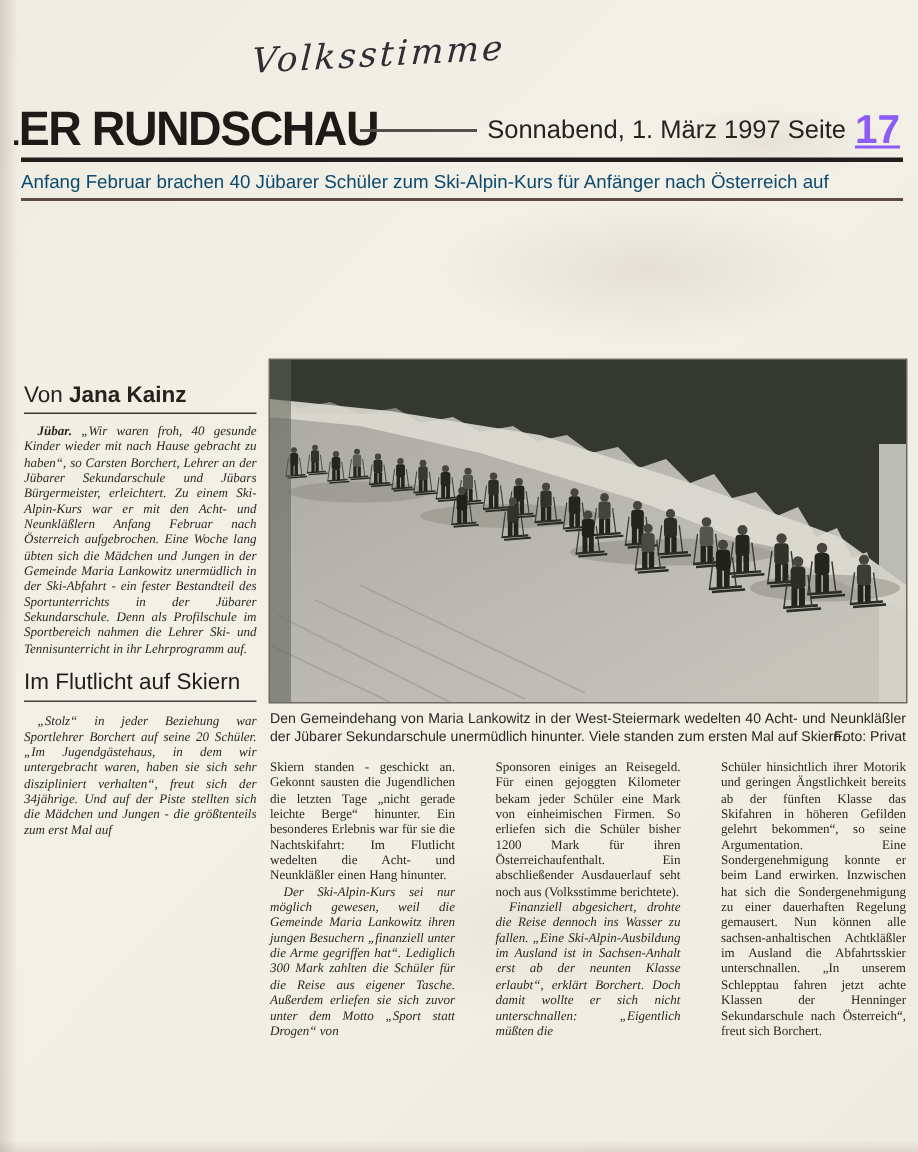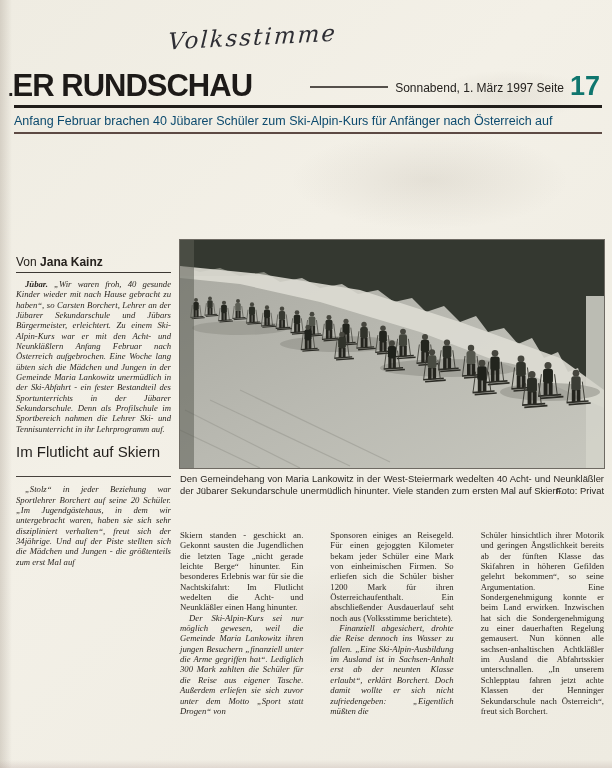--- a/index.html
+++ b/index.html
@@ -26,57 +26,57 @@
 
   .masthead{position:absolute;left:12px;top:66px;width:588px;height:38px;}
   .mast-title{position:absolute;left:-4px;bottom:0;
     font-family:"Liberation Sans",sans-serif;font-weight:bold;font-size:31px;
     letter-spacing:-1px;color:#1d1a18;transform:scaleY(1.04);white-space:nowrap;}
   .mast-frag{font-size:20px;vertical-align:baseline;}
   .mast-right{position:absolute;right:0;bottom:2px;white-space:nowrap;
     font-family:"Liberation Sans",sans-serif;color:#25221f;}
   .mast-dash{display:inline-block;width:78px;height:2px;background:#55504b;
     vertical-align:4px;margin-right:7px;}
-  .mast-date{font-size:12px;}
+  .mast-date{font-size:17px;}
   .mast-page{font-family:"Liberation Sans",sans-serif;font-weight:bold;font-size:27px;
-    margin-left:6px;vertical-align:-3px;color:#0f766e;}
+    margin-left:6px;vertical-align:-3px;color:#8b5cf6;text-decoration:underline;}
   .rule-thick{position:absolute;left:14px;top:105px;width:588px;height:3px;background:#211e1b;}
 
   .kicker{position:absolute;left:14px;top:114px;width:588px;
     font-family:"Liberation Sans",sans-serif;font-size:12.5px;color:#0c4a6e;}
   .kicker-rule{position:absolute;left:14px;top:132px;width:588px;height:2px;background:#5d4a44;}
 
   .headline{position:absolute;left:10px;top:139px;width:598px;
     font-family:"Liberation Serif",serif;font-weight:bold;font-size:37px;line-height:41px;
     color:#14110f;letter-spacing:-0.5px;}
 
   
   .col1{position:absolute;left:16px;top:246px;width:155px;}
   .lead{font-weight:bold;font-size:9.6px;line-height:11.6px;text-align:justify;color:#201d1a;}
   .byline{margin-top:9px;padding-bottom:3px;border-bottom:1.5px solid #3c3833;
-    font-family:"Liberation Sans",sans-serif;font-size:12px;color:#26221e;}
+    font-family:"Liberation Sans",sans-serif;font-size:15px;color:#26221e;}
   .byline b{font-weight:bold;}
   .bodytext p{margin:0;font-size:8.7px;line-height:10.35px;text-align:justify;color:#2b2722;}
   .bodytext p.ind{text-indent:9px;font-style:italic;}
   .leadin{font-weight:bold;}
-  .subhead{margin-top:9px;padding-bottom:16px;border-bottom:1.5px solid #46413c;
+  .subhead{margin-top:9px;padding-bottom:4px;border-bottom:1.5px solid #46413c;
     font-family:"Liberation Sans",sans-serif;font-size:15px;color:#221f1c;}
   .col1 .bodytext.after{margin-top:7px;}
 
   
   .photo{position:absolute;left:180px;top:240px;width:424px;height:228px;
     outline:1px solid #6e6a63;background:#b5b5ad;}
   .caption{position:absolute;left:180px;top:473px;width:424px;
     font-family:"Liberation Sans",sans-serif;font-size:9.4px;line-height:11.6px;
     text-align:justify;color:#2a2723;}
   .credit{position:absolute;right:0;bottom:0;background:transparent;
     font-family:"Liberation Sans",sans-serif;font-size:9.4px;color:#2a2723;}
 
   
-  .cols{position:absolute;left:180px;top:506px;width:424px;display:flex;gap:27px;margin-top:24px;}
+  .cols{position:absolute;left:180px;top:506px;width:424px;display:flex;gap:27px;}
   .cols .col{width:135px;}
 
   [data-interactable]{cursor:default;}
 </style>
 </head>
 <body>
 
 <div class="page-edge-left" data-interactable="false"></div>
 <div class="page-edge-bottom" data-interactable="false"></div>
 <div class="ghost g1" data-interactable="false"></div>
@@ -186,18 +186,18 @@
   <span class="credit" data-interactable="false">Foto: Privat</span>
 </div>
 
 <div class="cols" data-interactable="false">
   <div class="col bodytext" data-interactable="false">
     <p data-interactable="false">Skiern standen - geschickt an. Gekonnt sausten die Jugendlichen die letzten Tage „nicht gerade leichte Berge“ hinunter. Ein besonderes Erlebnis war für sie die Nachtskifahrt: Im Flutlicht wedelten die Acht- und Neunkläßler einen Hang hinunter.</p>
     <p class="ind" data-interactable="false">Der Ski-Alpin-Kurs sei nur möglich gewesen, weil die Gemeinde Maria Lankowitz ihren jungen Besuchern „finanziell unter die Arme gegriffen hat“. Lediglich 300 Mark zahlten die Schüler für die Reise aus eigener Tasche. Außerdem erliefen sie sich zuvor unter dem Motto „Sport statt Drogen“ von</p>
   </div>
   <div class="col bodytext" data-interactable="false">
     <p data-interactable="false">Sponsoren einiges an Reisegeld. Für einen gejoggten Kilometer bekam jeder Schüler eine Mark von einheimischen Firmen. So erliefen sich die Schüler bisher 1200 Mark für ihren Österreichaufenthalt. Ein abschließender Ausdauerlauf seht noch aus (Volksstimme berichtete).</p>
-    <p class="ind" data-interactable="false">Finanziell abgesichert, drohte die Reise dennoch ins Wasser zu fallen. „Eine Ski-Alpin-Ausbildung im Ausland ist in Sachsen-Anhalt erst ab der neunten Klasse erlaubt“, erklärt Borchert. Doch damit wollte er sich nicht zufriedengeben: „Eigentlich müßten die</p>
+    <p class="ind" data-interactable="false">Finanziell abgesichert, drohte die Reise dennoch ins Wasser zu fallen. „Eine Ski-Alpin-Ausbildung im Ausland ist in Sachsen-Anhalt erst ab der neunten Klasse erlaubt“, erklärt Borchert. Doch damit wollte er sich nicht unterschnallen: „Eigentlich müßten die</p>
   </div>
   <div class="col bodytext" data-interactable="false">
     <p data-interactable="false">Schüler hinsichtlich ihrer Motorik und geringen Ängstlichkeit bereits ab der fünften Klasse das Skifahren in höheren Gefilden gelehrt bekommen“, so seine Argumentation. Eine Sondergenehmigung konnte er beim Land erwirken. Inzwischen hat sich die Sondergenehmigung zu einer dauerhaften Regelung gemausert. Nun können alle sachsen-anhaltischen Achtkläßler im Ausland die Abfahrtsskier unterschnallen. „In unserem Schlepptau fahren jetzt achte Klassen der Henninger Sekundarschule nach Österreich“, freut sich Borchert.</p>
   </div>
 </div>
 
 </body></html>

